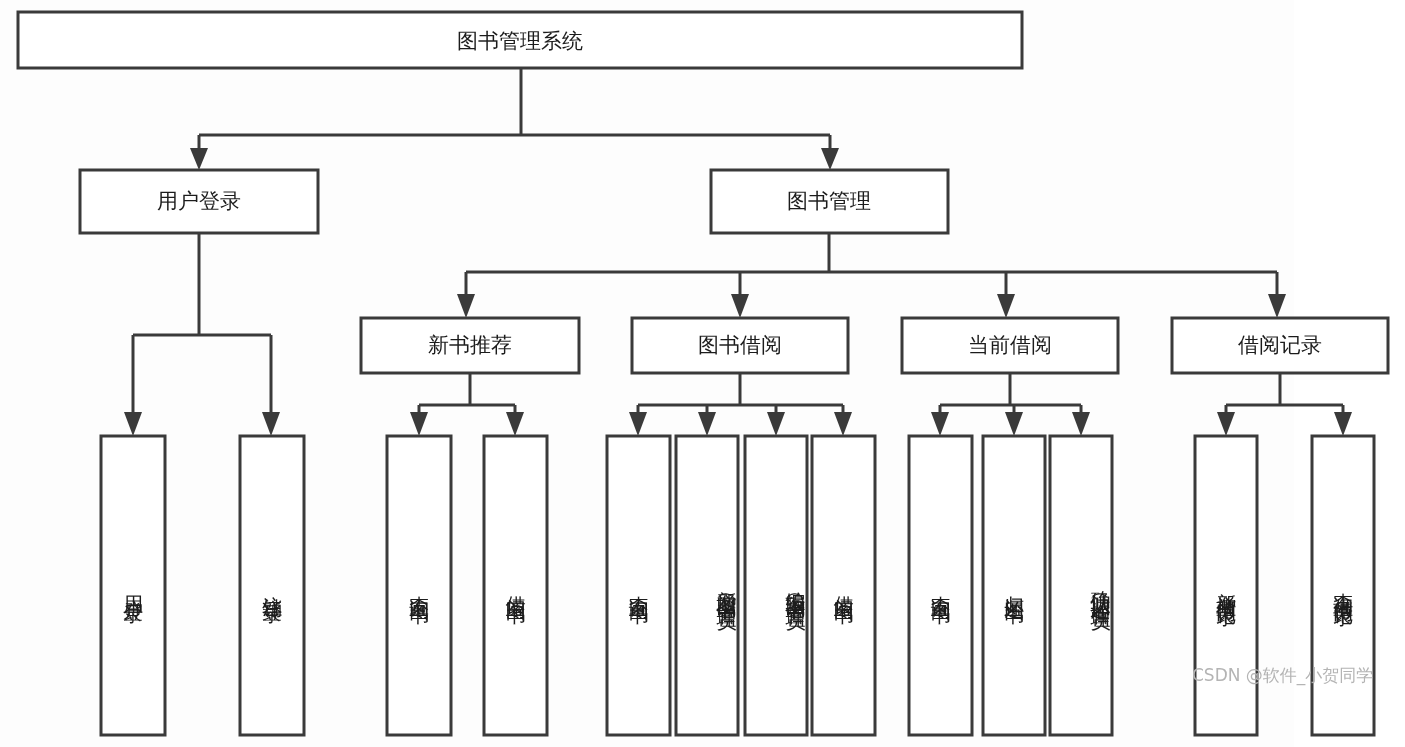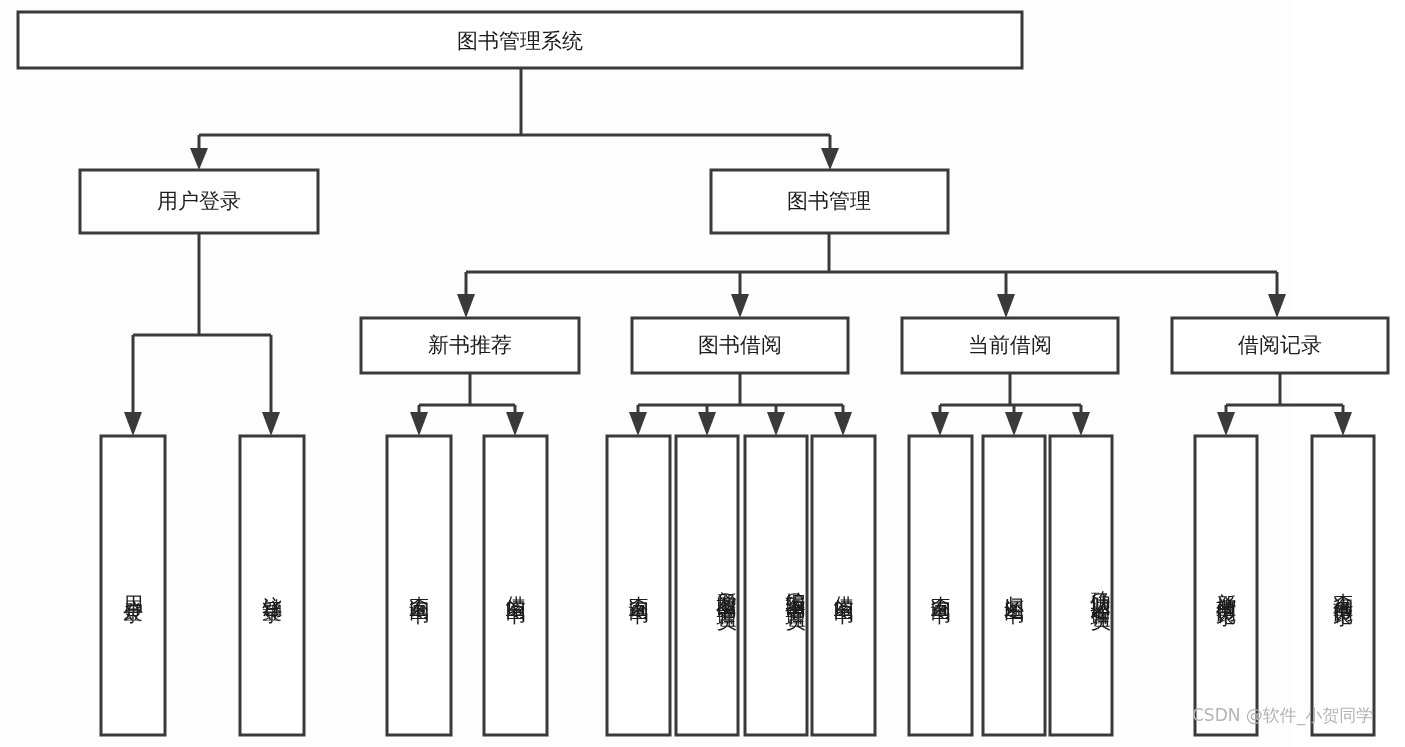--- a/index.html
+++ b/index.html
@@ -211,15 +211,15 @@
   <div class="vlabel" style="left:607px; top:436px; width:63px;  height:299px;">查询图书</div>
   <div class="vlabel" style="left:676px; top:436px; width:62px;  height:299px; align-items:flex-start; padding-top:6px; box-sizing:border-box;">新增图书（管理员）</div>
   <div class="vlabel" style="left:745px; top:436px; width:62px;  height:299px; align-items:flex-start; padding-top:6px; box-sizing:border-box;">编辑图书（管理员）</div>
   <div class="vlabel" style="left:812px; top:436px; width:63px;  height:299px;">借阅图书</div>
   <div class="vlabel" style="left:909px; top:436px; width:63px;  height:299px;">查询图书</div>
   <div class="vlabel" style="left:983px; top:436px; width:62px;  height:299px;">归还图书</div>
   <div class="vlabel" style="left:1050px; top:436px; width:62px; height:299px; align-items:flex-start; padding-top:6px; box-sizing:border-box;">确认归还（管理员）</div>
   <div class="vlabel" style="left:1195px; top:436px; width:62px; height:299px;">新增借阅记录</div>
   <div class="vlabel" style="left:1312px; top:436px; width:62px; height:299px;">查询借阅记录</div>
 
-  <div class="watermark" style="left:1192px; top:704px;">CSDN @软件_小贺同学</div>
+  <div class="watermark" style="left:1192px; top:664px;">CSDN @软件_小贺同学</div>
 
 </div>
 
 </body></html>

